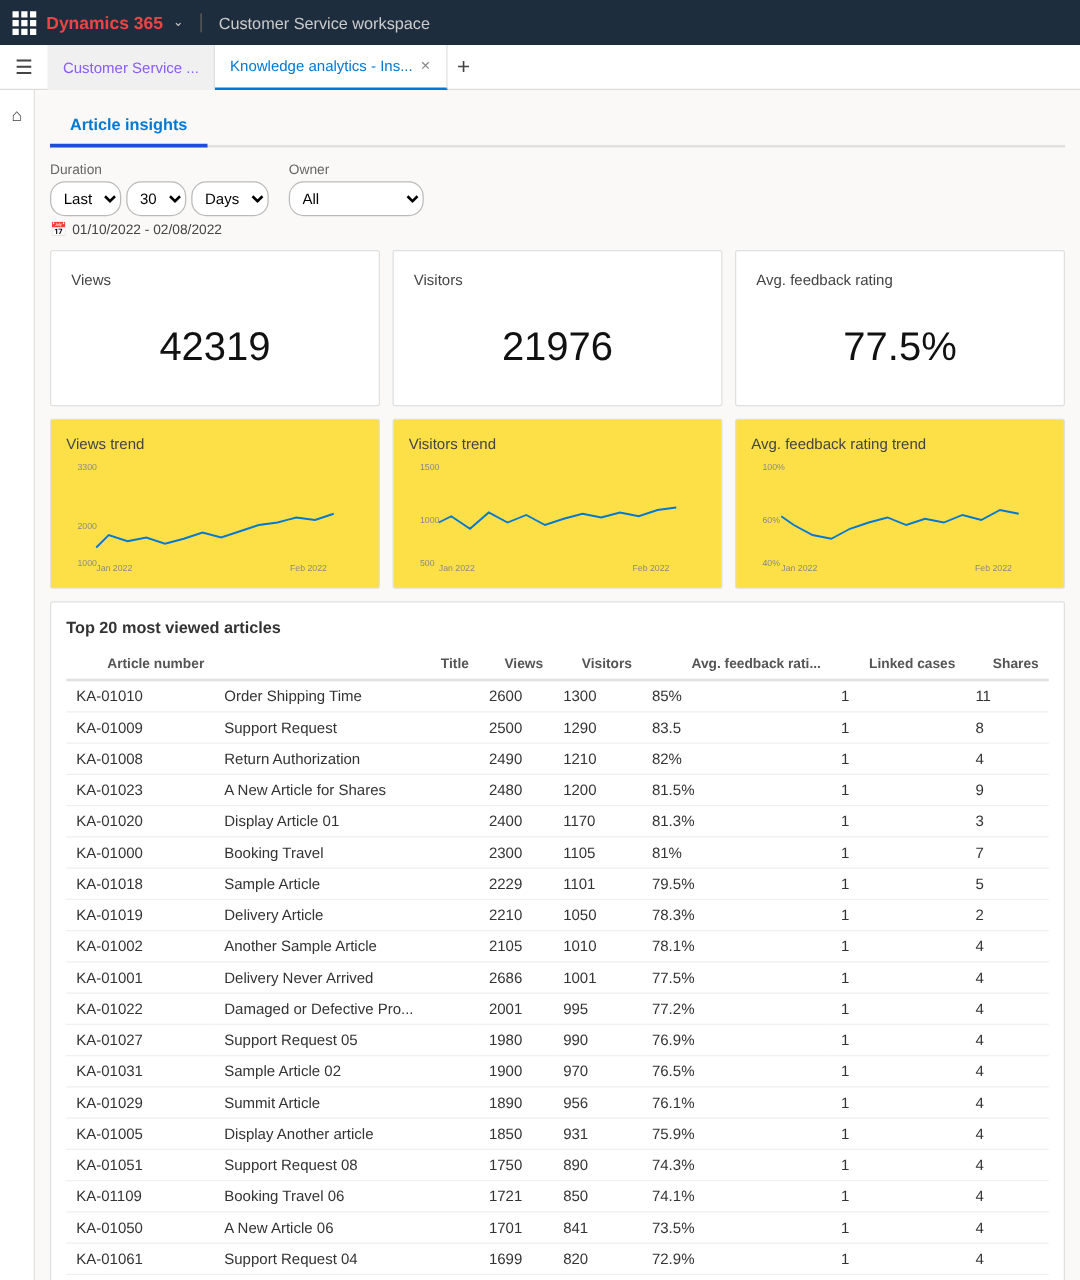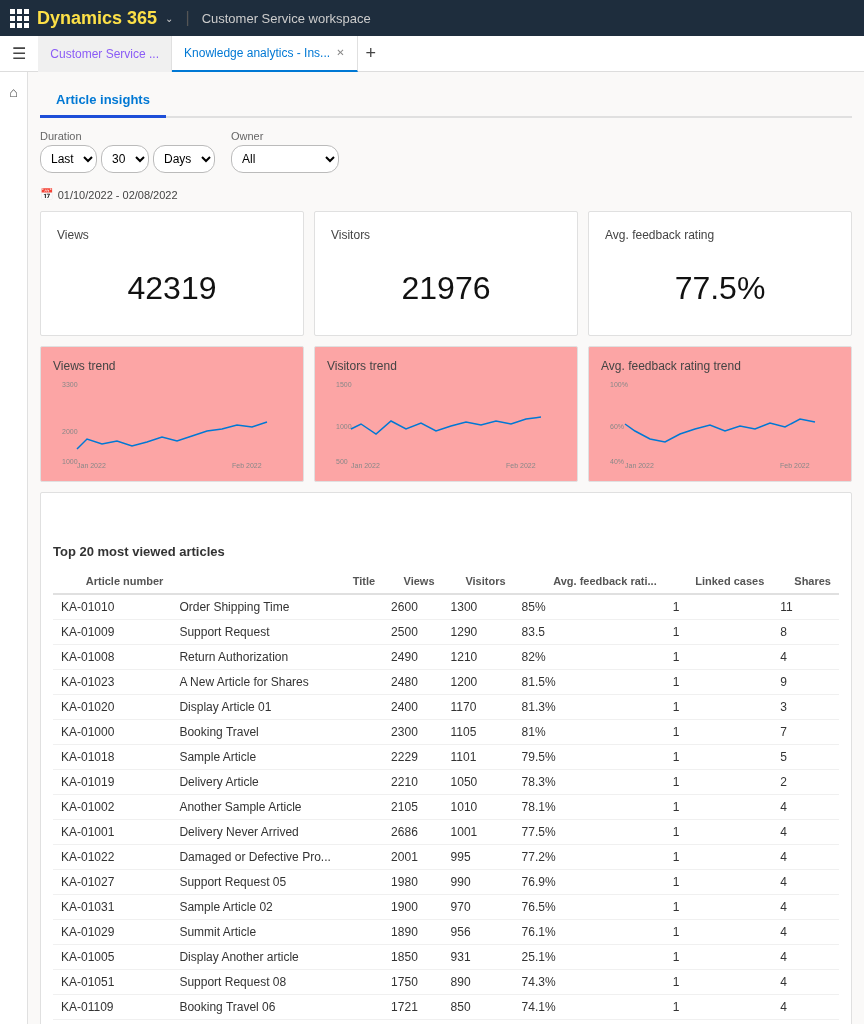--- a/index.html
+++ b/index.html
@@ -10,21 +10,21 @@
       background: #1e2d3d;
       height: 36px;
       display: flex;
       align-items: center;
       padding: 0 10px;
       gap: 8px;
       color: white;
     }
     .top-nav-grid-icon { display: grid; grid-template-columns: repeat(3,5px); gap: 2px; cursor: pointer; }
     .top-nav-grid-icon span { width: 5px; height: 5px; background: white; display: block; }
-    .top-nav-title { font-size: 18px; font-weight: 600; color: #fde047; }
+    .top-nav-title { font-size: 14px; font-weight: 600; color: #ef4444; }
     .top-nav-chevron { color: #ccc; font-size: 10px; }
     .top-nav-separator { color: #555; font-size: 16px; margin: 0 4px; }
     .top-nav-workspace { font-size: 13px; color: #ccc; }
 
     
     .tab-bar {
       background: #fff;
       border-bottom: 1px solid #ddd;
       display: flex;
       align-items: center;
@@ -63,21 +63,21 @@
       padding: 8px 16px;
       font-size: 13px;
       cursor: pointer;
       color: #444;
       border-bottom: 3px solid transparent;
       margin-bottom: -2px;
     }
     .inner-tab.active { color: #0078d4; border-bottom: 3px solid #1d4ed8; font-weight: 600; }
 
     
-    .filter-row { display: flex; gap: 16px; align-items: flex-end; margin-bottom: 15px; }
+    .filter-row { display: flex; gap: 16px; align-items: flex-end; margin-bottom: 4px; }
     .filter-group label { display: block; font-size: 11px; color: #666; margin-bottom: 3px; }
     .filter-selects { display: flex; gap: 4px; align-items: center; }
     .filter-select {
       border: 1px solid #bbb;
       border-radius: 12px;
       padding: 3px 6px;
       font-size: 12px;
       height: 28px;
       background: white;
       cursor: pointer;
@@ -94,36 +94,36 @@
       padding: 16px;
       display: flex;
       flex-direction: column;
     }
     .kpi-title { font-size: 12px; color: #444; margin-bottom: 16px; }
     .kpi-value { font-size: 32px; font-weight: 300; color: #111; text-align: center; padding: 12px 0; }
 
     
     .chart-row { display: grid; grid-template-columns: repeat(3, 1fr); gap: 10px; margin-bottom: 10px; }
     .chart-card {
-      background: #fca5a5;
+      background: #fde047;
       border: 1px solid #e0e0e0;
       border-radius: 2px;
       padding: 12px;
     }
     .chart-title { font-size: 12px; color: #444; margin-bottom: 6px; }
     .chart-area { width: 100%; height: 90px; position: relative; }
 
     
     .table-card {
       background: #fff;
       border: 1px solid #e0e0e0;
       border-radius: 2px;
       padding: 12px;
     }
-    .table-title { font-size: 13px; font-weight: 600; color: #333; margin-bottom: 10px; margin-top: 39px; }
+    .table-title { font-size: 13px; font-weight: 600; color: #333; margin-bottom: 10px; }
     table { width: 100%; border-collapse: collapse; font-size: 12px; }
     thead tr { border-bottom: 2px solid #e0e0e0; }
     thead th { text-align: right; padding: 6px 8px; color: #555; font-weight: 600; font-size: 11px; }
     tbody tr { border-bottom: 1px solid #f0f0f0; }
     tbody td { padding: 5px 8px; color: #333; }
   </style>
 </head>
 <body>
 
 <div class="top-nav">
@@ -392,21 +392,21 @@
               <td>956</td>
               <td>76.1%</td>
               <td>1</td>
               <td>4</td>
             </tr>
             <tr>
               <td>KA-01005</td>
               <td>Display Another article</td>
               <td>1850</td>
               <td>931</td>
-              <td>25.1%</td>
+              <td>75.9%</td>
               <td>1</td>
               <td>4</td>
             </tr>
             <tr>
               <td>KA-01051</td>
               <td>Support Request 08</td>
               <td>1750</td>
               <td>890</td>
               <td>74.3%</td>
               <td>1</td>

